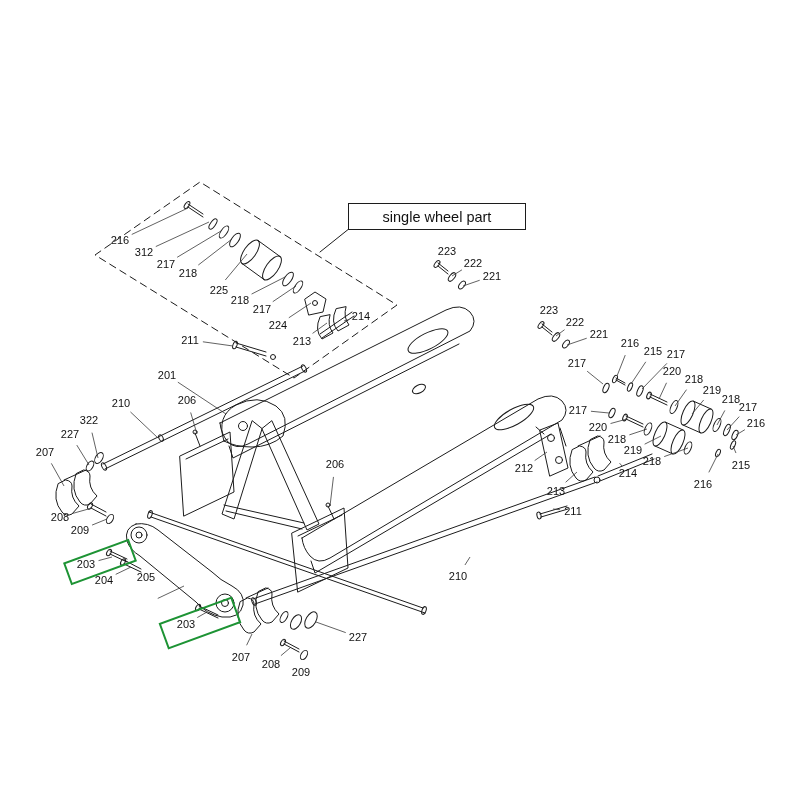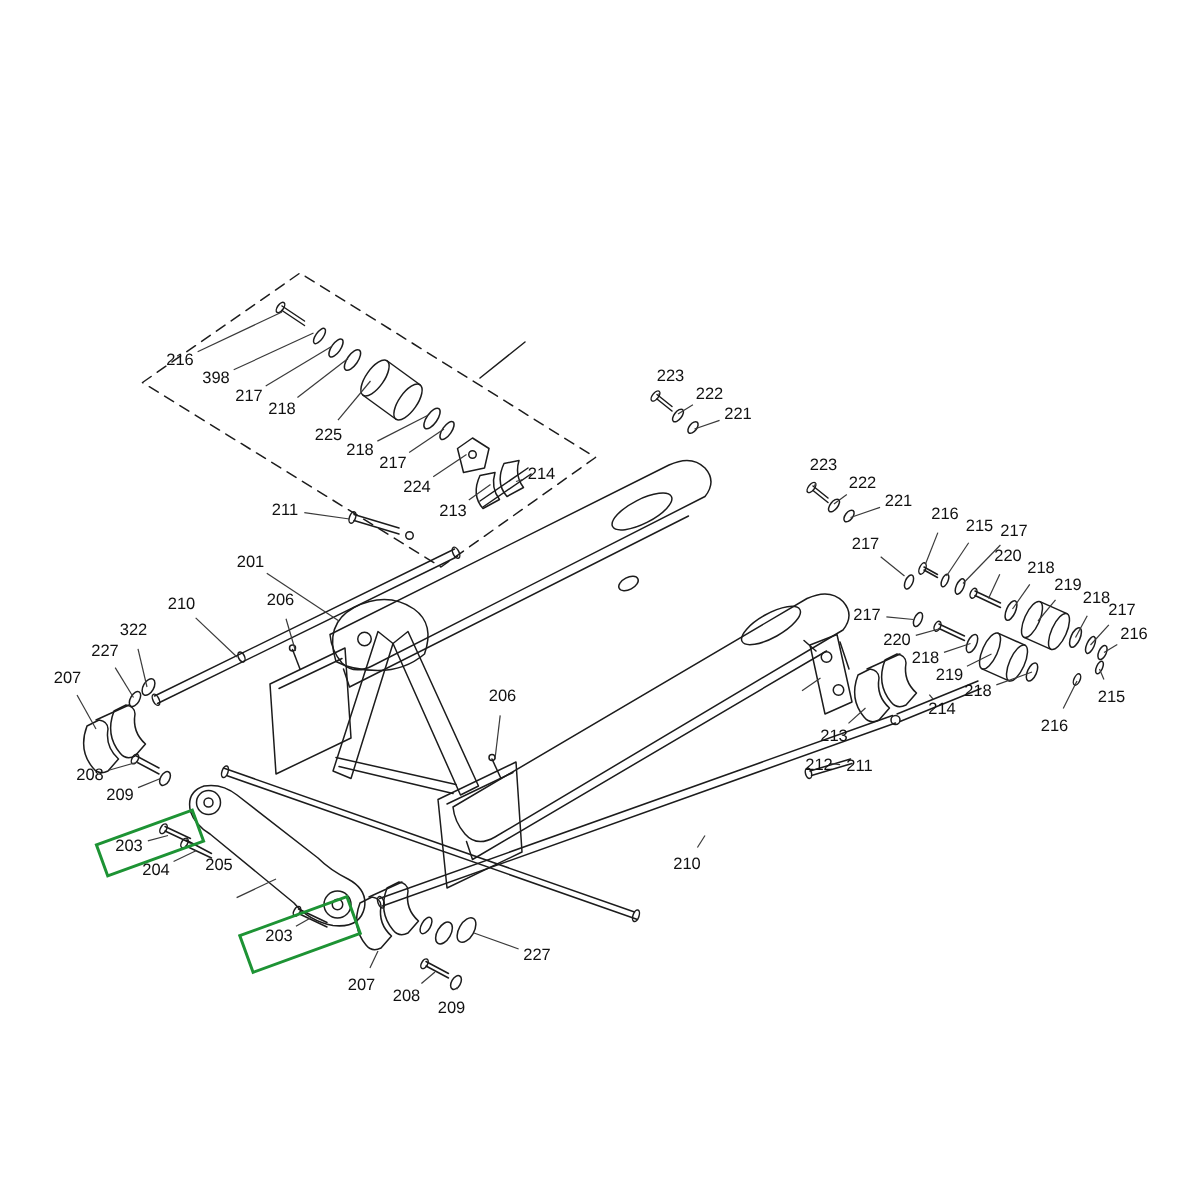--- a/index.html
+++ b/index.html
@@ -242,21 +242,21 @@
       <line x1="610.531904036679" y1="423.5429230243644" x2="627" y2="419"></line>
       <line x1="590.9395501762189" y1="411.2522145331825" x2="609" y2="413"></line>
     </svg>
 
   <div id="highlights">
       <div class="highlight-box" style="left: 65px; top: 550px; width: 70px; height: 24px; transform: rotate(-20deg); border-color: rgb(29, 147, 52);"></div>
       <div class="highlight-box" style="left: 161px; top: 609px; width: 78px; height: 28px; transform: rotate(-20deg); border-color: rgb(29, 147, 52);"></div>
     </div>
   <div id="labels">
       <span class="part-label" style="left: 120px; top: 240px;">216</span>
-      <span class="part-label" style="left: 144px; top: 252px;">398</span>
+      <span class="part-label" style="left: 144px; top: 252px;">312</span>
       <span class="part-label" style="left: 166px; top: 264px;">217</span>
       <span class="part-label" style="left: 188px; top: 273px;">218</span>
       <span class="part-label" style="left: 219px; top: 290px;">225</span>
       <span class="part-label" style="left: 240px; top: 300px;">218</span>
       <span class="part-label" style="left: 262px; top: 309px;">217</span>
       <span class="part-label" style="left: 278px; top: 325px;">224</span>
       <span class="part-label" style="left: 302px; top: 341px;">213</span>
       <span class="part-label" style="left: 361px; top: 316px;">214</span>
       <span class="part-label" style="left: 190px; top: 340px;">211</span>
       <span class="part-label" style="left: 167px; top: 375px;">201</span>
@@ -272,21 +272,21 @@
       <span class="part-label" style="left: 146px; top: 577px;">205</span>
       <span class="part-label" style="left: 186px; top: 624px;">203</span>
       <span class="part-label" style="left: 241px; top: 657px;">207</span>
       <span class="part-label" style="left: 271px; top: 664px;">208</span>
       <span class="part-label" style="left: 301px; top: 672px;">209</span>
       <span class="part-label" style="left: 358px; top: 637px;">227</span>
       <span class="part-label" style="left: 335px; top: 464px;">206</span>
       <span class="part-label" style="left: 458px; top: 576px;">210</span>
       <span class="part-label" style="left: 573px; top: 511px;">211</span>
       <span class="part-label" style="left: 556px; top: 491px;">213</span>
-      <span class="part-label" style="left: 546px; top: 468px; margin-top: 42px;">212</span>
+      <span class="part-label" style="left: 524px; top: 468px;">212</span>
       <span class="part-label" style="left: 447px; top: 251px;">223</span>
       <span class="part-label" style="left: 473px; top: 263px;">222</span>
       <span class="part-label" style="left: 492px; top: 276px;">221</span>
       <span class="part-label" style="left: 549px; top: 310px;">223</span>
       <span class="part-label" style="left: 575px; top: 322px;">222</span>
       <span class="part-label" style="left: 599px; top: 334px;">221</span>
       <span class="part-label" style="left: 577px; top: 363px;">217</span>
       <span class="part-label" style="left: 630px; top: 343px;">216</span>
       <span class="part-label" style="left: 653px; top: 351px;">215</span>
       <span class="part-label" style="left: 676px; top: 354px;">217</span>
@@ -299,14 +299,17 @@
       <span class="part-label" style="left: 741px; top: 465px;">215</span>
       <span class="part-label" style="left: 703px; top: 484px;">216</span>
       <span class="part-label" style="left: 628px; top: 473px;">214</span>
       <span class="part-label" style="left: 652px; top: 461px;">218</span>
       <span class="part-label" style="left: 633px; top: 450px;">219</span>
       <span class="part-label" style="left: 617px; top: 439px;">218</span>
       <span class="part-label" style="left: 598px; top: 427px;">220</span>
       <span class="part-label" style="left: 578px; top: 410px;">217</span>
     </div>
 
+  <div class="callout">
+    <span>single wheel part</span>
+  </div>
 
 </div>
 
 </body></html>

